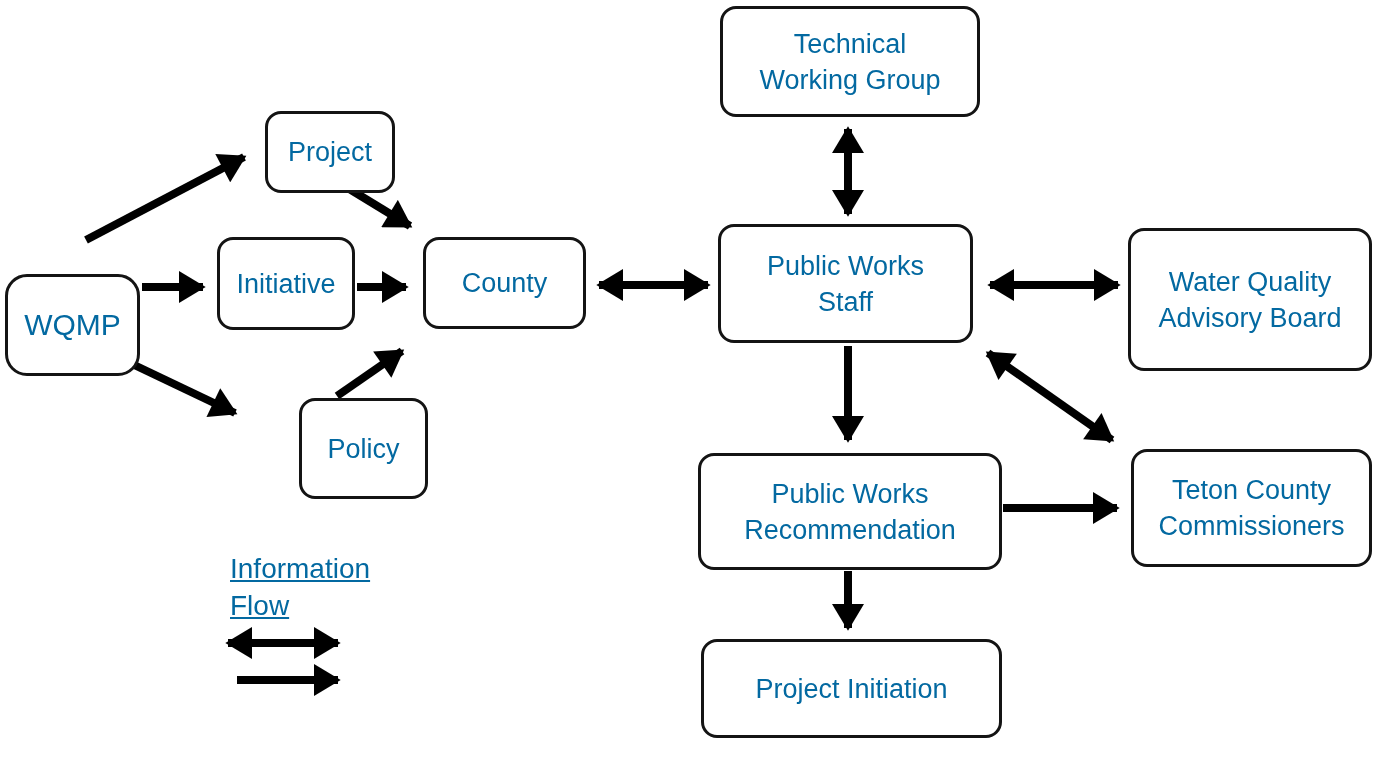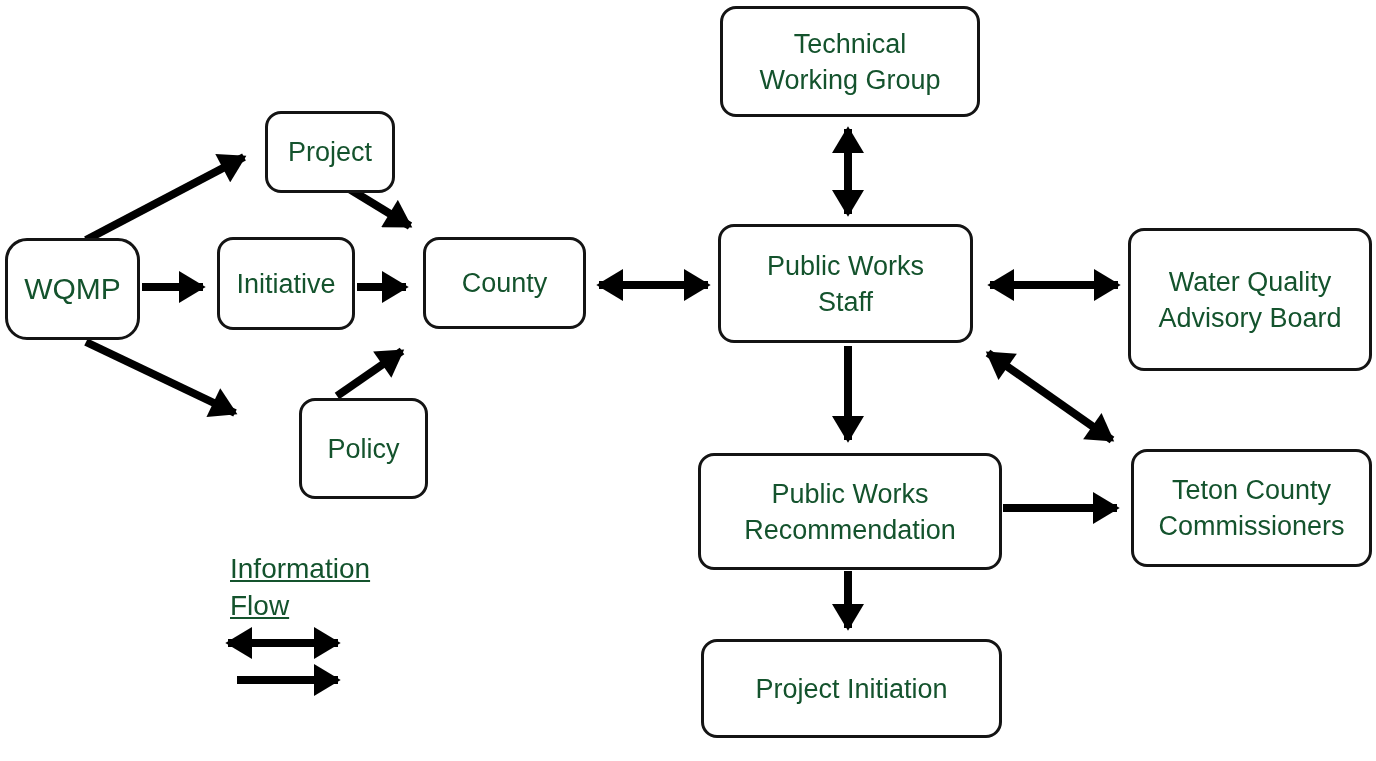--- a/index.html
+++ b/index.html
@@ -25,27 +25,27 @@
   .node {
     position: absolute;
     box-sizing: border-box;
     background: #ffffff;
     border: 3.5px solid #141414;
     border-radius: 16px;
     display: flex;
     align-items: center;
     justify-content: center;
     text-align: center;
-    color: #14532d;
+    color: #0369a1;
     font-size: 27px;
     line-height: 36px;
     white-space: pre-line;
     z-index: 2;
   }
-  .node-wqmp { border-radius: 22px; font-size: 30px; }
+  .node-wqmp { border-radius: 22px; font-size: 30px; margin-top: 36px; }
   .legend-box {
     border: none;
     border-radius: 0;
     align-items: flex-start;
     justify-content: flex-start;
     text-align: left;
     padding: 7px 0 0 13px;
     font-size: 28px;
     line-height: 37px;
     z-index: 1;

